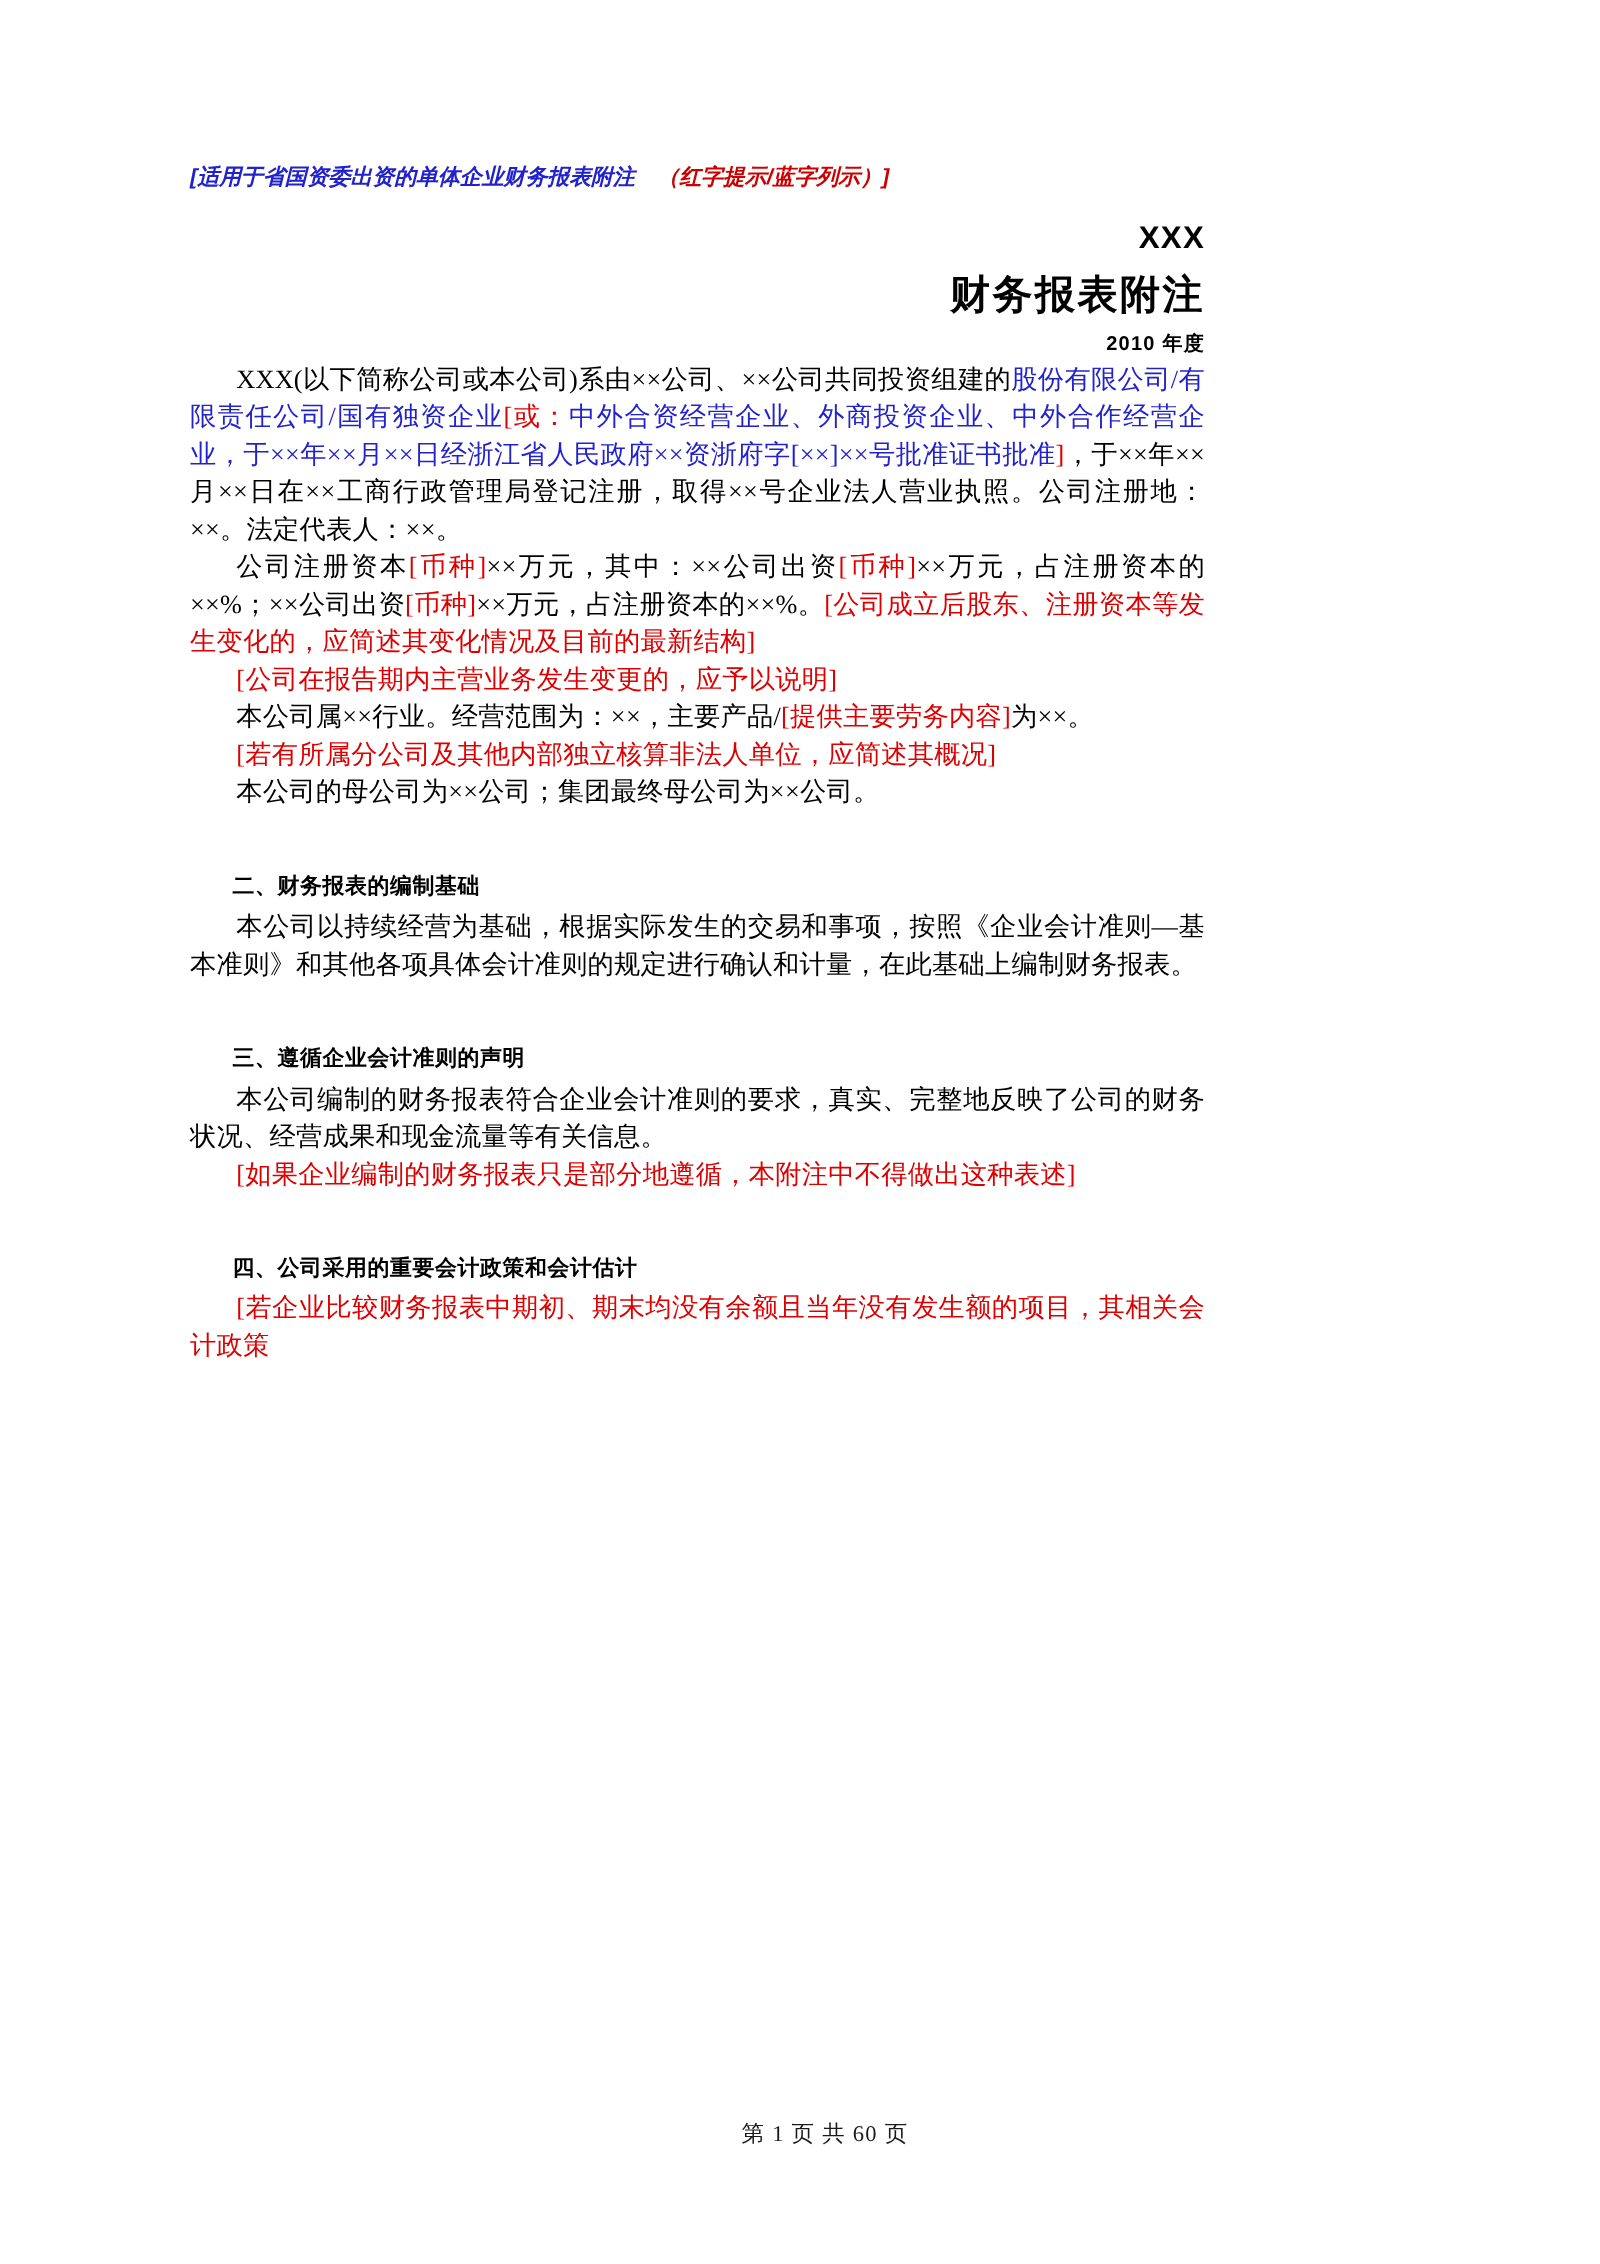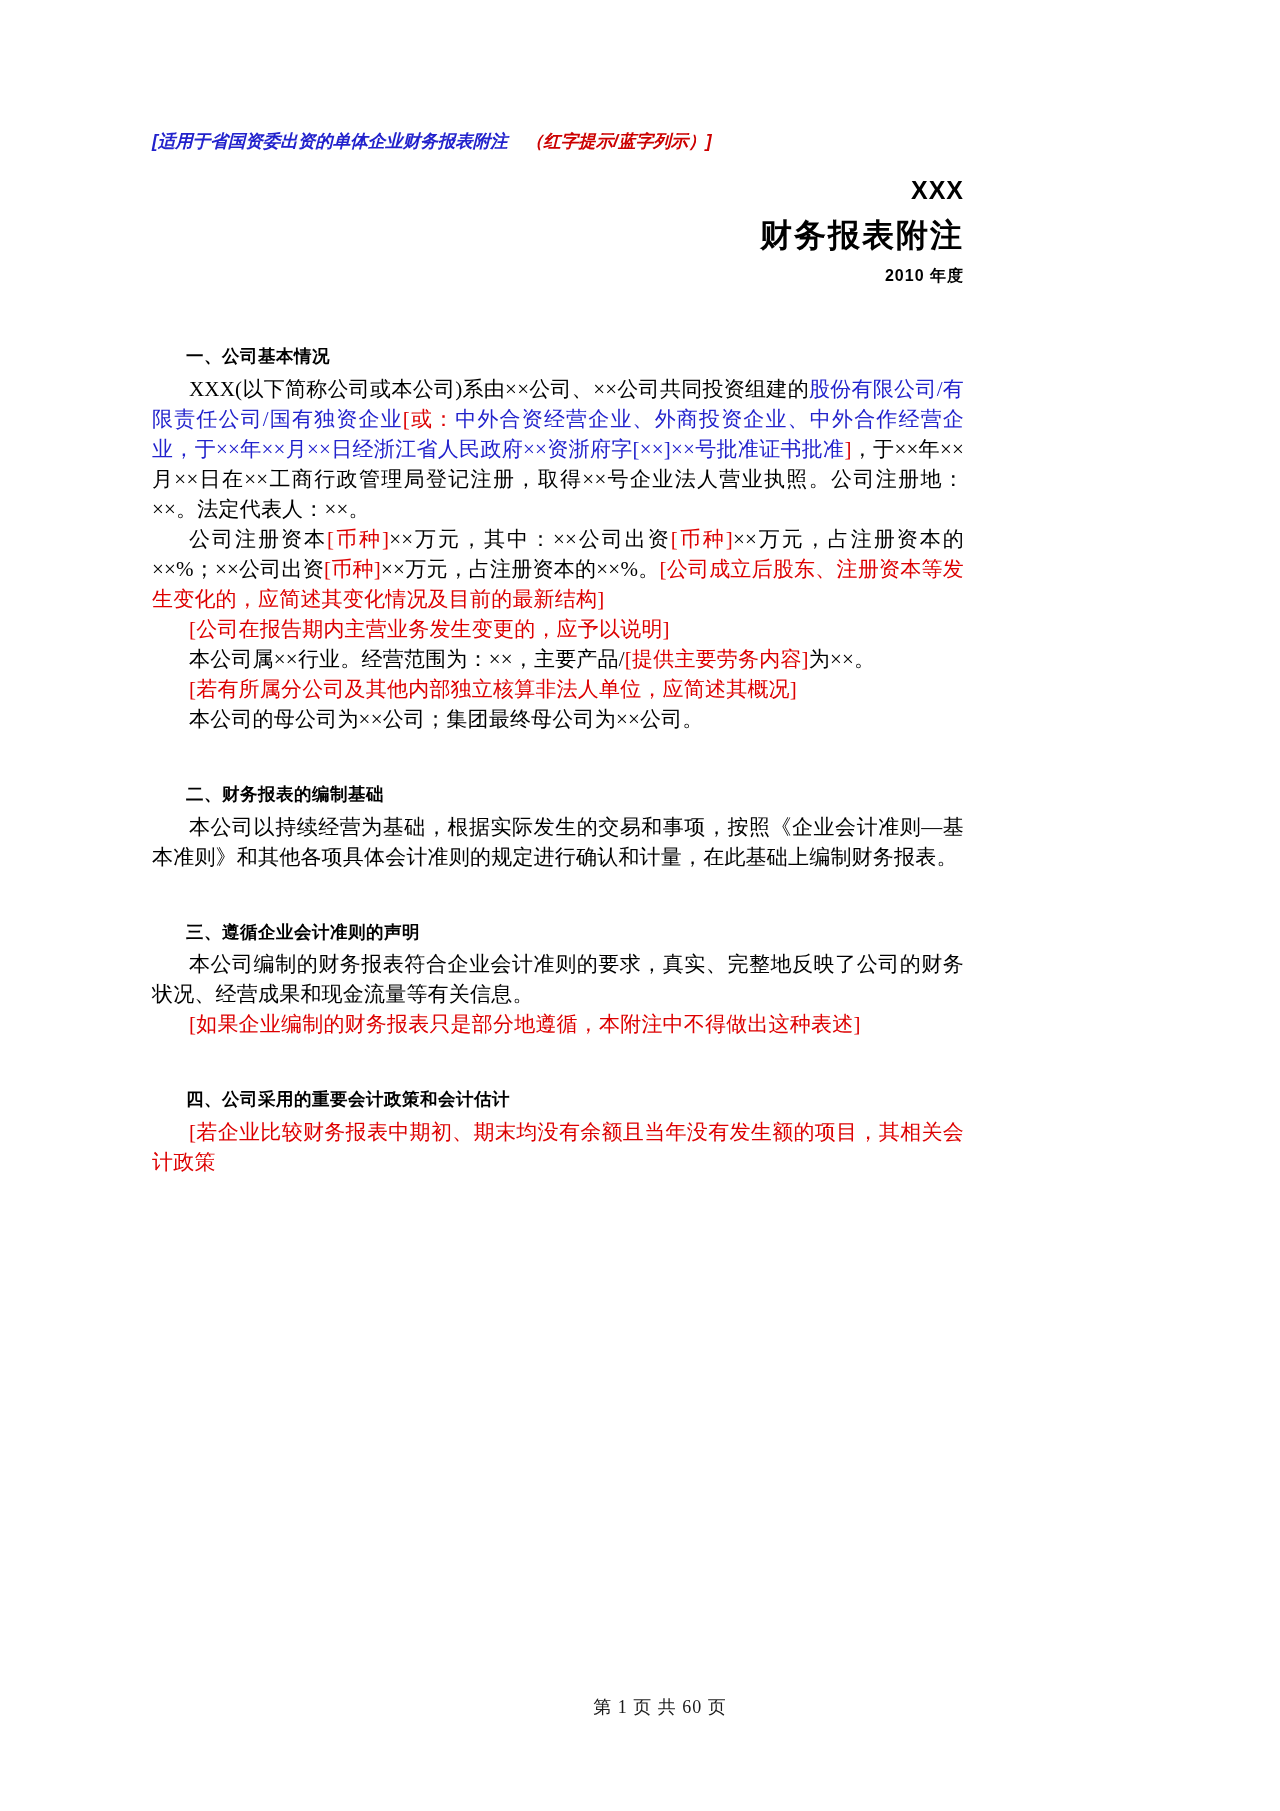--- a/index.html
+++ b/index.html
@@ -131,21 +131,20 @@
       <span>[适用于省国资委出资的单体企业财务报表附注</span><span class="gap"></span><span class="red">（红字提示/蓝字列示）]</span>
     </div>
 
     <div class="title-block">
       <div class="title-xxx">XXX</div>
       <div class="title-main">财务报表附注</div>
       <div class="title-year">2010 年度</div>
     </div>
 
     <div id="sections-root">
-        <div class="section-heading first">一、公司基本情况</div>
         <p class="body"><span>XXX(以下简称公司或本公司)系由××公司、××公司共同投资组建的</span><span class="blue">股份有限公司/有限责任公司/国有独资企业</span><span class="red">[或：</span><span class="blue">中外合资经营企业、外商投资企业、中外合作经营企业，于××年××月××日经浙江省人民政府××资浙府字[××]××号批准证书批准</span><span class="red">]</span><span>，于××年××月××日在××工商行政管理局登记注册，取得××号企业法人营业执照。公司注册地：××。法定代表人：××。</span></p>
         <p class="body"><span>公司注册资本</span><span class="red">[币种]</span><span>××万元，其中：××公司出资</span><span class="red">[币种]</span><span>××万元，占注册资本的××%；××公司出资</span><span class="red">[币种]</span><span>××万元，占注册资本的××%。</span><span class="red">[公司成立后股东、注册资本等发生变化的，应简述其变化情况及目前的最新结构]</span></p>
         <p class="body"><span class="red">[公司在报告期内主营业务发生变更的，应予以说明]</span></p>
         <p class="body"><span>本公司属××行业。经营范围为：××，主要产品/</span><span class="red">[提供主要劳务内容]</span><span>为××。</span></p>
         <p class="body"><span class="red">[若有所属分公司及其他内部独立核算非法人单位，应简述其概况]</span></p>
         <p class="body"><span>本公司的母公司为××公司；集团最终母公司为××公司。</span></p>
         <div class="section-heading">二、财务报表的编制基础</div>
         <p class="body"><span>本公司以持续经营为基础，根据实际发生的交易和事项，按照《企业会计准则—基本准则》和其他各项具体会计准则的规定进行确认和计量，在此基础上编制财务报表。</span></p>
         <div class="section-heading">三、遵循企业会计准则的声明</div>
         <p class="body"><span>本公司编制的财务报表符合企业会计准则的要求，真实、完整地反映了公司的财务状况、经营成果和现金流量等有关信息。</span></p>

